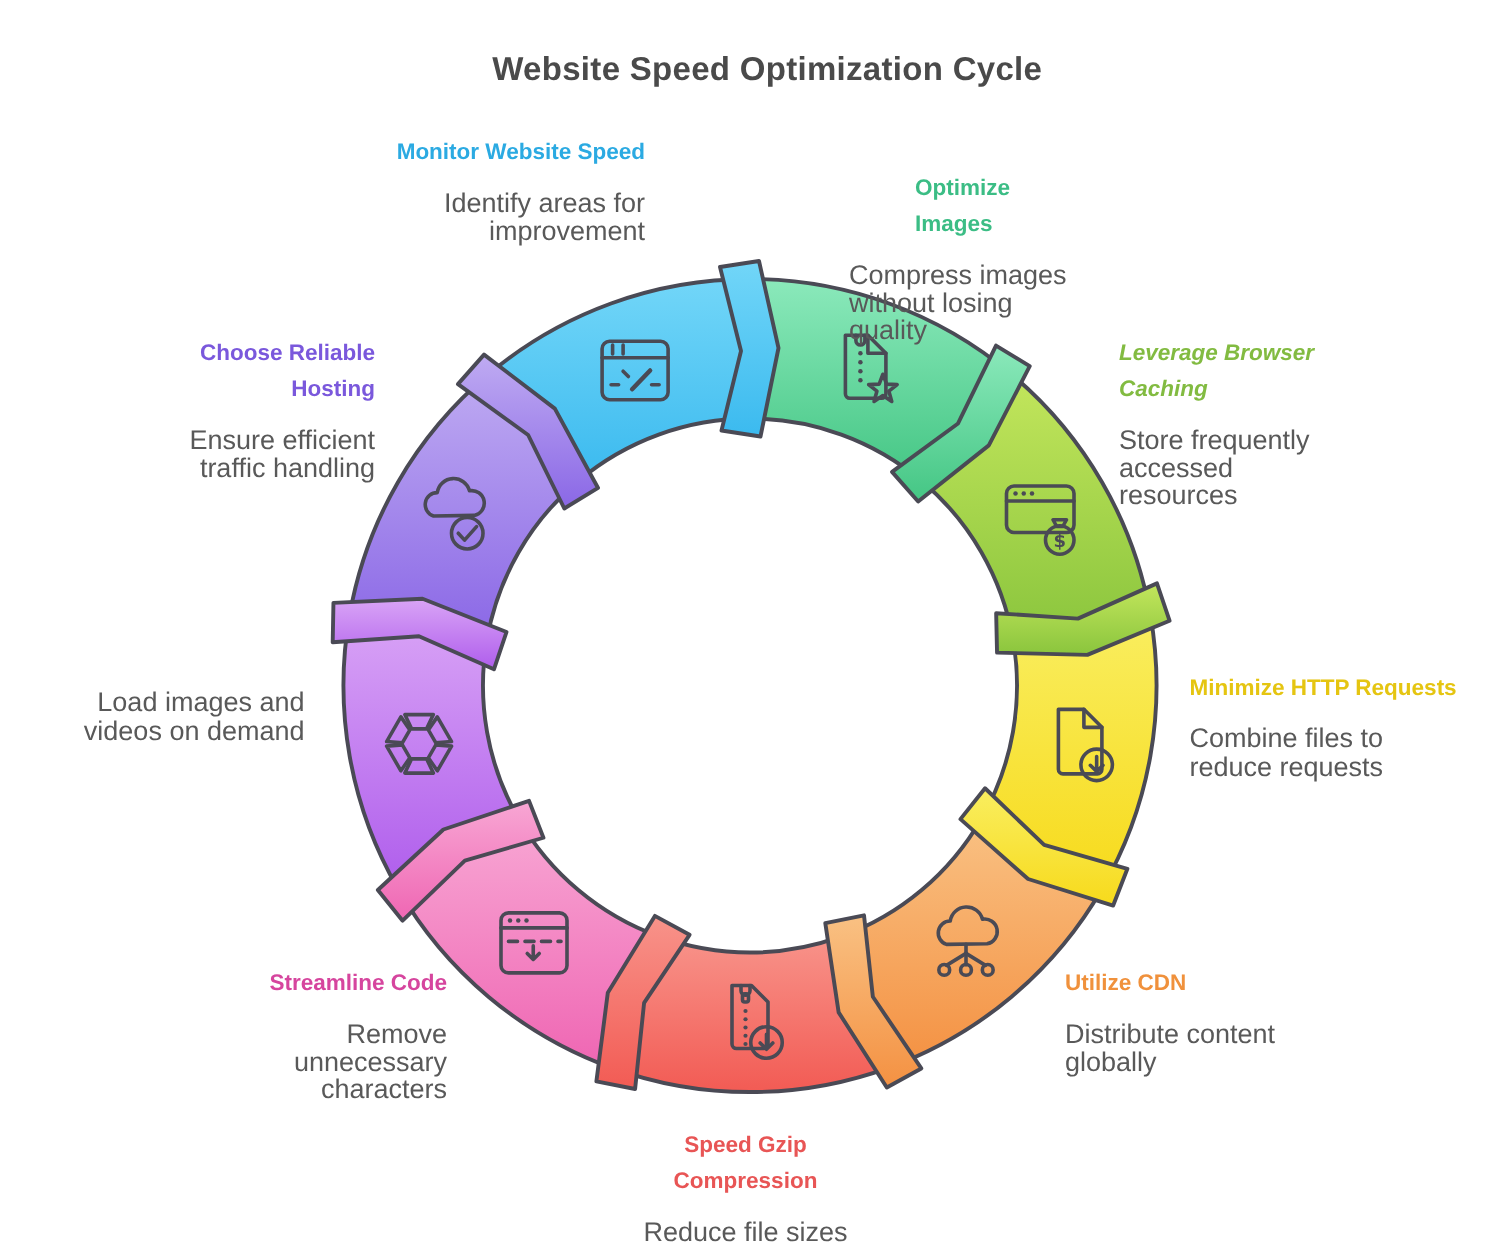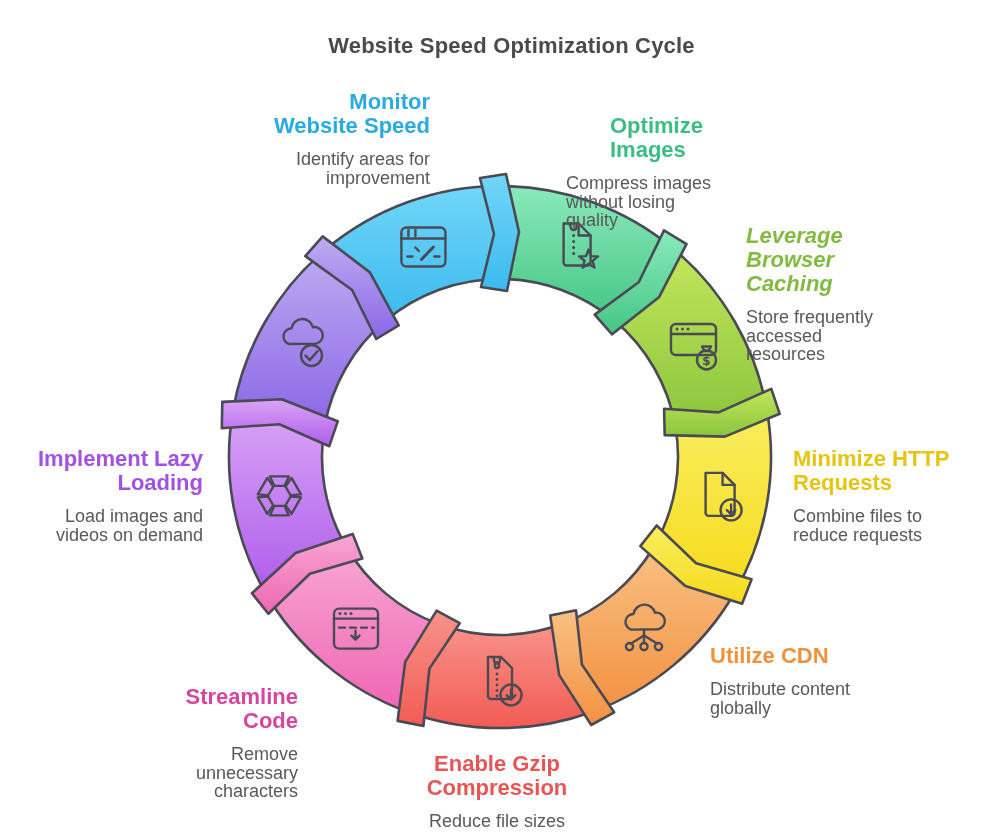--- a/index.html
+++ b/index.html
@@ -6,34 +6,34 @@
   body{width:995px;height:838px;position:relative;overflow:hidden;
        font-family:"Liberation Sans", sans-serif;}
   .canvas{position:absolute;inset:0;}
   h1.main-title{
     position:absolute;top:33px;left:14px;width:100%;margin:0;
     text-align:center;font-size:22px;font-weight:bold;
     color:var(--title-color,#4a4a4a);letter-spacing:.2px;
   }
   #cycle-svg{position:absolute;left:0;top:0;}
   .label{position:absolute;}
-  .label h2{margin:0;font-size:22px;line-height:24px;font-weight:bold;}
+  .label h2{margin:0;font-size:15px;line-height:24px;font-weight:bold;}
   .label p{margin:12px 0 0 0;font-size:18px;line-height:18.5px;
            color:var(--desc-color,#595959);}
   .ta-r{text-align:right;}
   .ta-l{text-align:left;}
   .ta-c{text-align:center;}
   
   .pos-0{top:90px;  right:565px; width:170px;}
   .pos-1{top:114px; left:566px;  width:150px;}
   .pos-2{top:224px; left:746px;  width:155px;}
   .pos-3{top:447px; left:793px;  width:180px;}
   .pos-4{top:644px; left:710px;  width:150px;}
   .pos-5{top:752px; left:422px;  width:150px;}
-  .pos-6{top:644px; right:697px; width:170px;margin-top:41px;}
+  .pos-6{top:644px; right:697px; width:170px;}
   .pos-7{top:447px; right:792px; width:180px;}
   .pos-8{top:224px; right:745px; width:158px;}
   
   .arc, .connector{stroke:#4a4a55;stroke-width:2.6;stroke-linejoin:round;}
   .icon *{stroke:var(--icon-stroke,#4a4a55);stroke-width:2.4;fill:none;
           stroke-linecap:round;stroke-linejoin:round;}
   .icon .dot{fill:var(--icon-stroke,#4a4a55);stroke:none;}
   .icon text{fill:var(--icon-stroke,#4a4a55);stroke:none;
              font:bold 12px "DejaVu Sans", sans-serif;text-anchor:middle;}
   .icon .needle{stroke-width:3;}
@@ -200,25 +200,28 @@
   </div>
   <div class="label pos-4 ta-l">
     <h2 class="seg-title" style="color: rgb(240, 145, 60);">Utilize CDN</h2>
     <p>Distribute content globally</p>
   </div>
   <div class="label pos-3 ta-l">
     <h2 class="seg-title" style="color: rgb(229, 197, 17);">Minimize HTTP Requests</h2>
     <p>Combine files to reduce requests</p>
   </div>
   <div class="label pos-5 ta-c">
-    <h2 class="seg-title" style="color: rgb(232, 85, 85);">Enable Gzip Compression</h2>
+    <h2 class="seg-title" style="color: rgb(232, 85, 85);">Speed Gzip Compression</h2>
     <p>Reduce file sizes</p>
   </div>
   <div class="label pos-6 ta-r">
     <h2 class="seg-title" style="color: rgb(214, 69, 158);">Streamline Code</h2>
     <p>Remove unnecessary characters</p>
   </div>
   <div class="label pos-7 ta-r">
-    <h2 class="seg-title" style="color: rgb(162, 81, 229);">Implement Lazy Loading</h2>
     <p>Load images and videos on demand</p>
   </div>
+  <div class="label pos-8 ta-r">
+    <h2 class="seg-title" style="color: rgb(122, 88, 220);">Choose Reliable Hosting</h2>
+    <p>Ensure efficient traffic handling</p>
+  </div>
 
 </div>
 
 </body></html>

